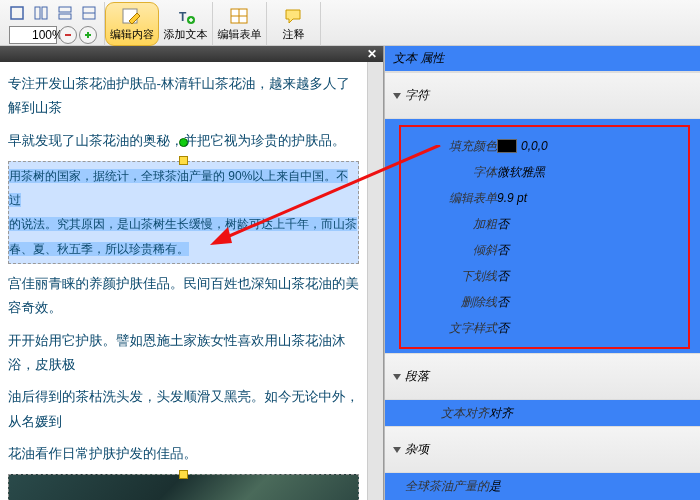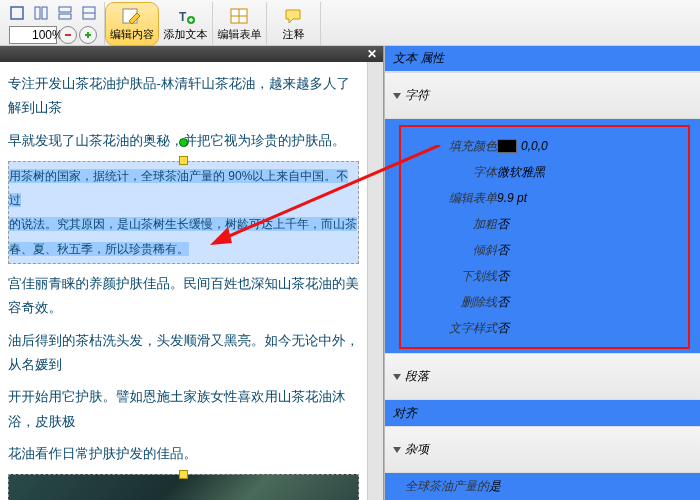--- a/index.html
+++ b/index.html
@@ -142,22 +142,22 @@
 
       <div class="sel-frame">
         <div class="gdot" style="left:50%;top:-24px;margin-left:-5px"></div>
         <div class="ydot" style="left:50%;top:-6px;margin-left:-5px"></div>
         <div class="para" style="margin:0"><span class="sel">用茶树的国家，据统计，全球茶油产量的 90%以上来自中国。不过</span></div>
         <div class="para" style="margin:0"><span class="sel">的说法。究其原因，是山茶树生长缓慢，树龄可达上千年，而山茶</span></div>
         <div class="para" style="margin:0"><span class="sel">春、夏、秋五季，所以珍贵稀有。</span></div>
       </div>
 
       <div class="para">宫佳丽青睐的养颜护肤佳品。民间百姓也深知山茶花油的美容奇效。</div>
+      <div class="para">开开始用它护肤。譬如恩施土家族女性喜欢用山茶花油沐浴，皮肤极</div>
       <div class="para">油后得到的茶枯洗头发，头发顺滑又黑亮。如今无论中外，从名媛到</div>
-      <div class="para">开开始用它护肤。譬如恩施土家族女性喜欢用山茶花油沐浴，皮肤极</div>
       <div class="para">花油看作日常护肤护发的佳品。</div>
 
       <div class="img-placeholder">
         <div class="ydot" style="left:50%;top:-5px;margin-left:-5px"></div>
         <div class="ydot" style="left:-5px;top:50%;margin-top:-5px"></div>
       </div>
     </div>
   </div>
 
   <div class="prop-pane">
@@ -203,20 +203,21 @@
           <div class="plabel">文字样式</div>
           <div class="pval">否</div>
         </div>
     </div>
 
     <div class="sect-head">
         <span class="sect-tri"></span>
         <span>段落</span>
       </div>
     <div class="prow" style="padding-left:8px">
+        <div class="plabel">文本对齐</div>
         <div class="pval">对齐</div>
       </div>
 
     <div class="sect-head">
         <span class="sect-tri"></span>
         <span>杂项</span>
       </div>
     <div class="prow" style="padding-left:8px">
         <div class="plabel">全球茶油产量的</div>
         <div class="pval">是</div>

